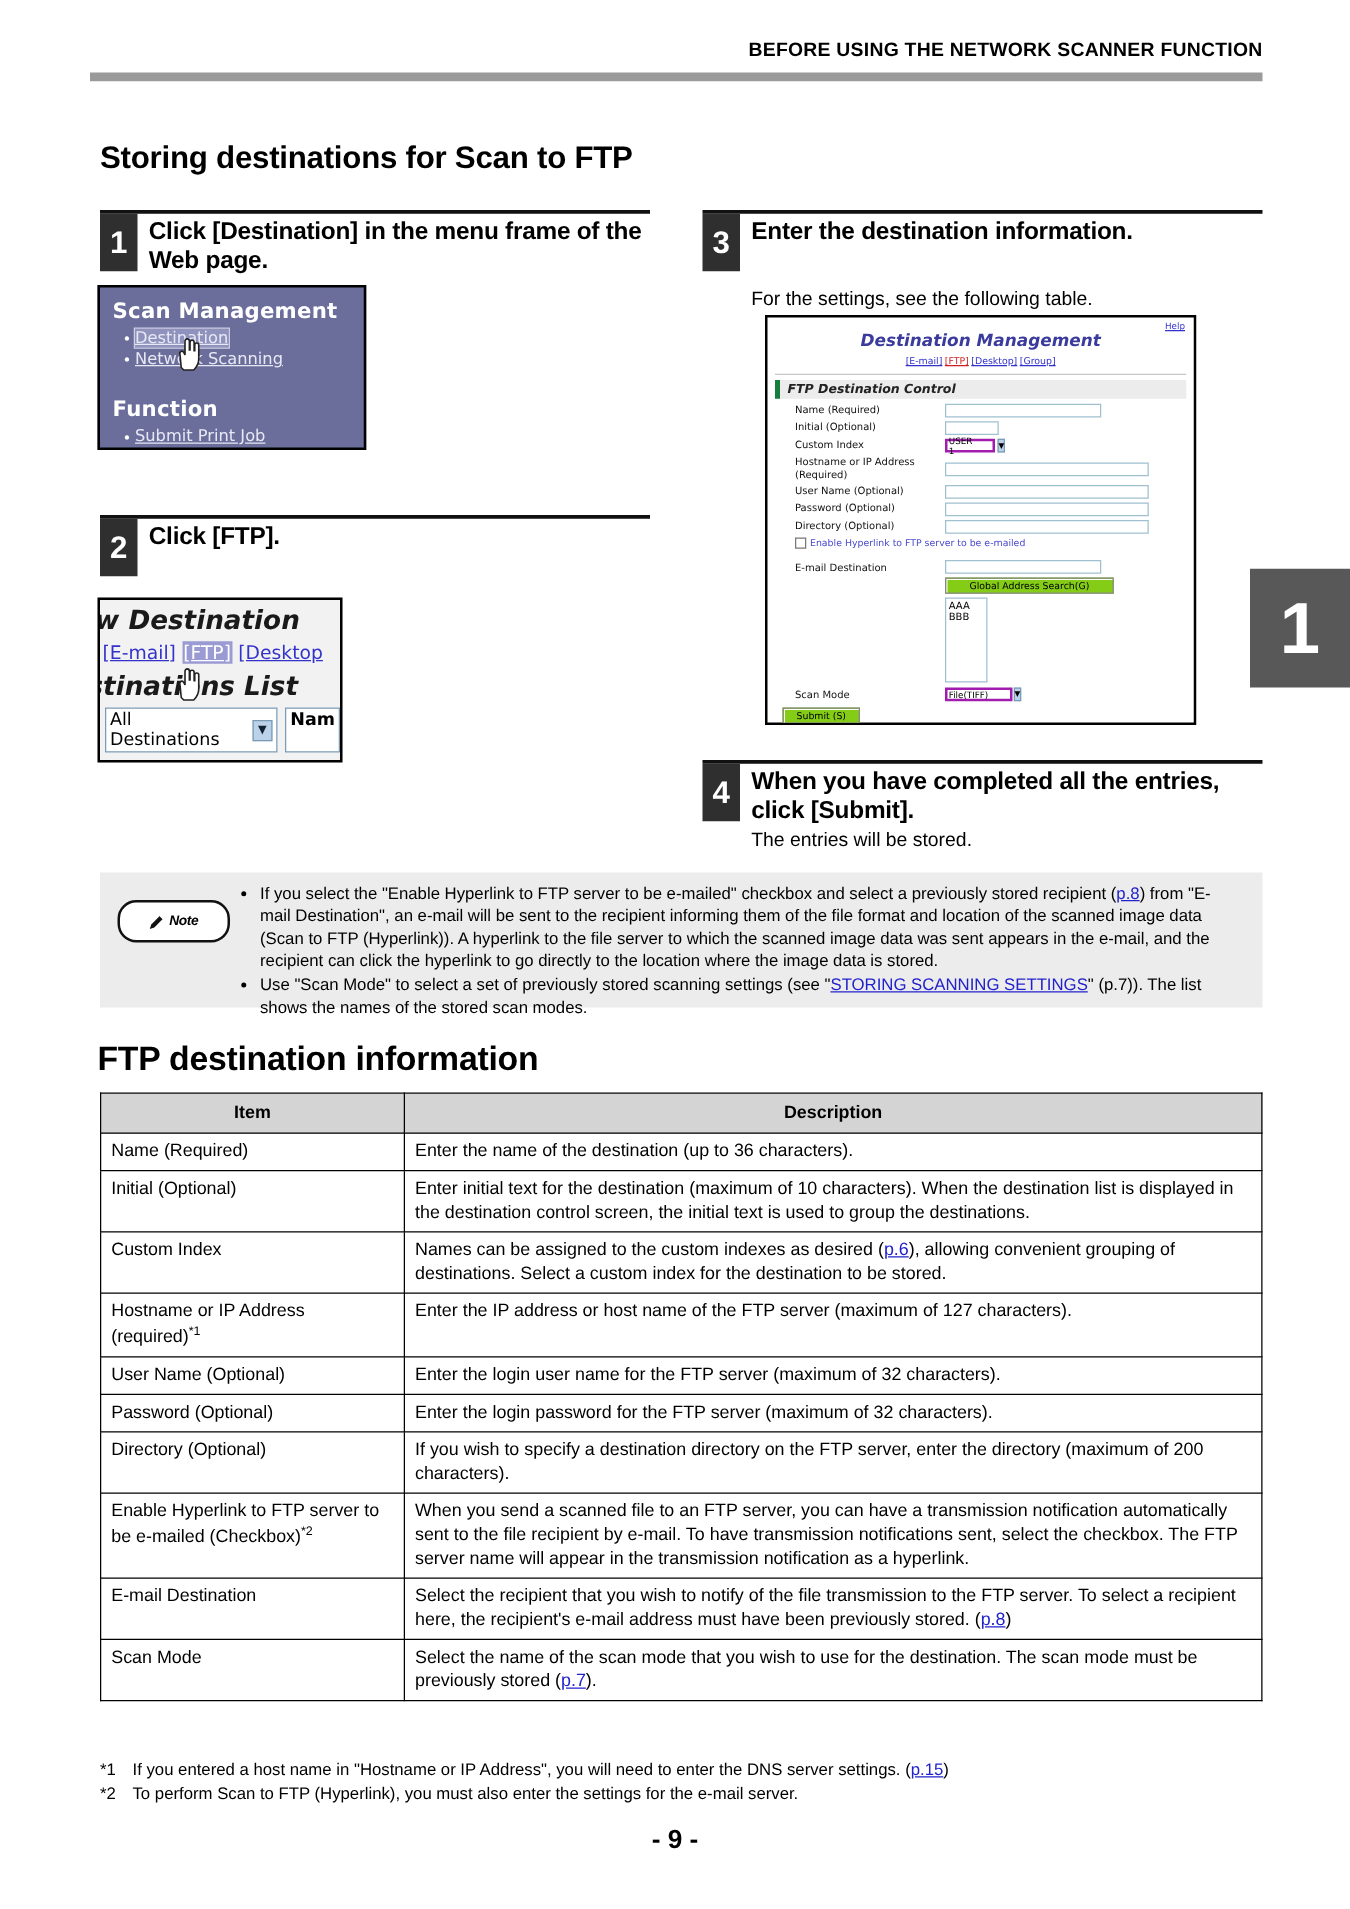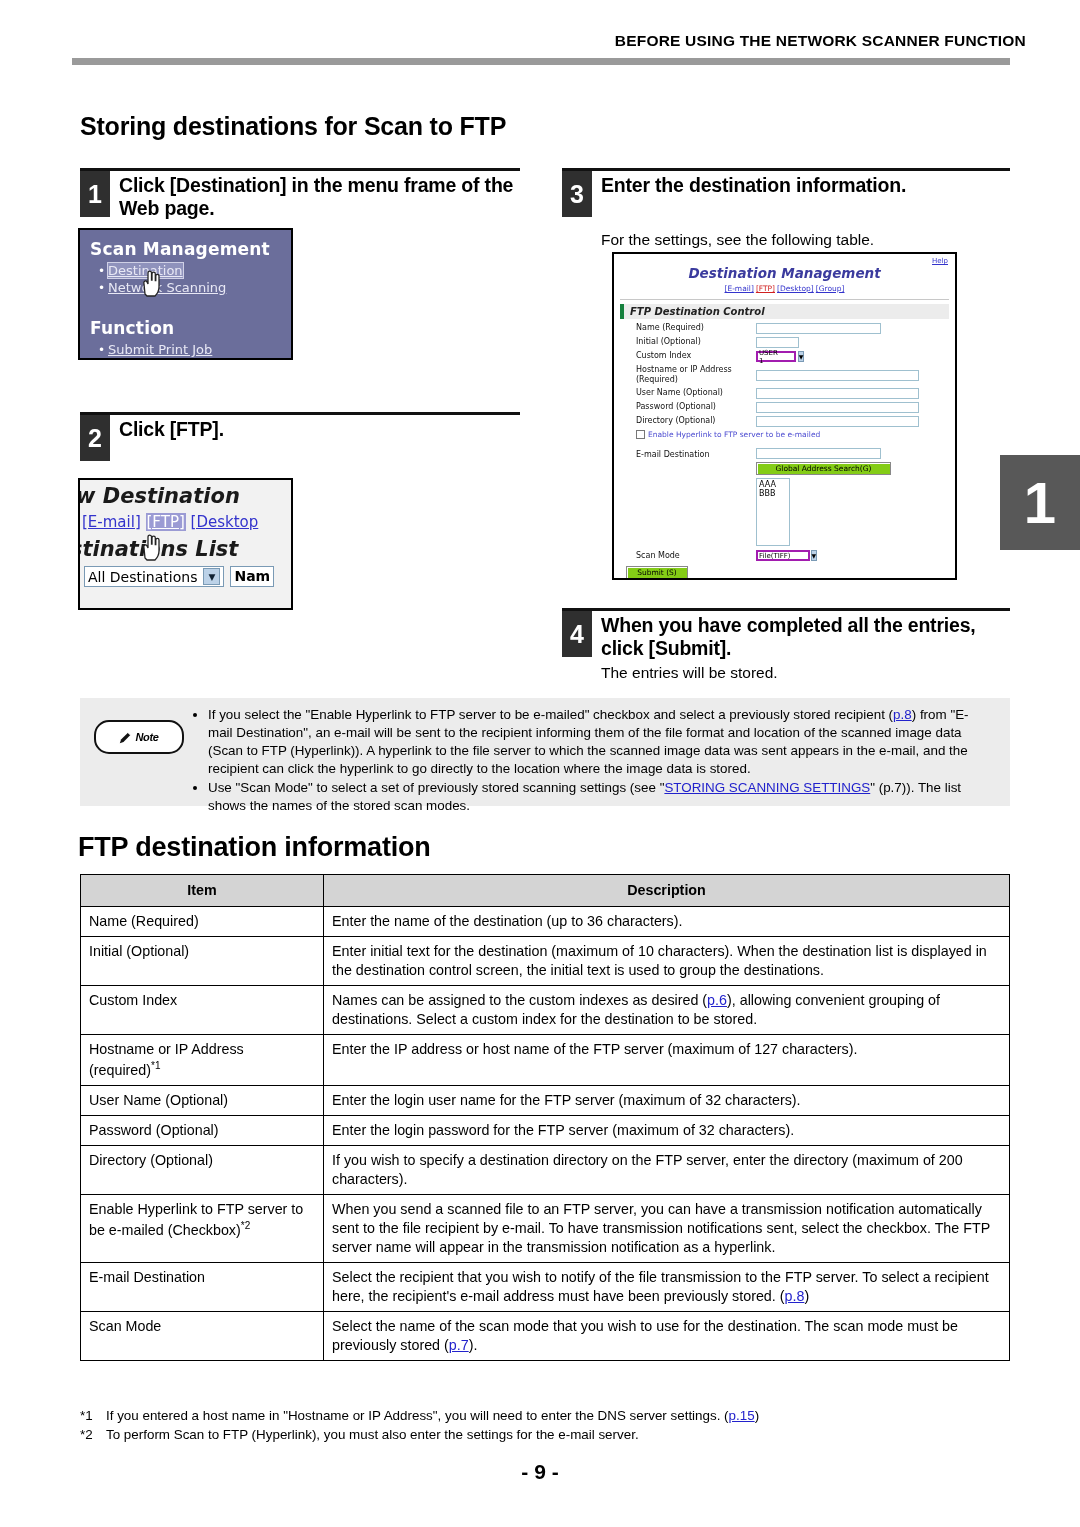--- a/index.html
+++ b/index.html
@@ -1,20 +1,20 @@
 <!DOCTYPE html>
 <html><head>
 <meta charset="utf-8">
 <style>
   html,body{margin:0;padding:0;background:#fff;}
   body{width:1080px;height:1527px;font-family:"Liberation Sans",sans-serif;color:#000;position:relative;overflow:hidden;}
   .page{position:relative;width:1080px;height:1527px;}
 
   
-  .runhead{position:absolute;left:16px;top:32px;width:1010px;text-align:right;
+  .runhead{position:absolute;left:0;top:32px;width:1010px;text-align:right;
            font-size:15.5px;font-weight:bold;letter-spacing:.2px;}
   .headrule{position:absolute;left:72px;top:58px;width:938px;height:7px;background:#9a9a9a;}
 
   
   .chaptab{position:absolute;right:0;top:455px;width:80px;height:95px;background:#585858;
            display:flex;align-items:center;justify-content:center;}
   .chaptab span{color:#fff;font-size:58px;font-weight:bold;line-height:1;font-family:"Liberation Sans",sans-serif;}
 
   
   .h1{position:absolute;left:80px;top:112px;font-size:25px;font-weight:bold;letter-spacing:-.2px;}
@@ -38,21 +38,21 @@
   .shot-menu .mtitle{font-size:17px;font-weight:bold;margin:9px 0 4px 10px;letter-spacing:.2px;}
   .shot-menu ul{list-style:none;margin:0;padding:0 0 0 18px;}
   .shot-menu li{font-size:13px;margin:2px 0;display:flex;align-items:center;}
   .shot-menu li .bullet{width:10px;display:inline-block;font-size:12px;}
   .shot-menu li a{color:#e8e8f5;text-decoration:underline;}
   .shot-menu .hl{background:#8f92bc;outline:1px solid #cfd0e6;}
   .shot-menu .gap{height:12px;}
   .cursor{position:absolute;width:26px;height:30px;pointer-events:none;}
 
   
-  .shot-dest{position:absolute;left:78px;top:478px;width:215px;height:132px;
+  .shot-dest{position:absolute;left:78px;top:478px;width:196px;height:132px;
              border:2px solid #000;box-sizing:border-box;background:#f2f2f2;overflow:hidden;
              font-family:"DejaVu Sans",sans-serif;}
   .sd-title{font-size:21px;font-weight:bold;font-style:italic;color:#1a1a1a;margin:4px 0 0 -4px;white-space:nowrap;}
   .sd-tabs{font-size:15px;margin:5px 0 0 2px;white-space:nowrap;color:#2222cc;}
   .sd-tabs a{color:#3333cc;text-decoration:underline;}
   .sd-tabs .ftp{background:#9b9bd4;color:#fff;text-decoration:underline;padding:0 1px;}
   .sd-title2{font-size:21px;font-weight:bold;font-style:italic;color:#1a1a1a;margin:6px 0 0 -10px;white-space:nowrap;}
   .sd-row{display:flex;gap:6px;margin:5px 0 0 4px;}
   .sd-select{border:1px solid #7a9ab5;background:#fff;font-size:14px;padding:1px 3px;
              display:flex;align-items:center;gap:6px;}

